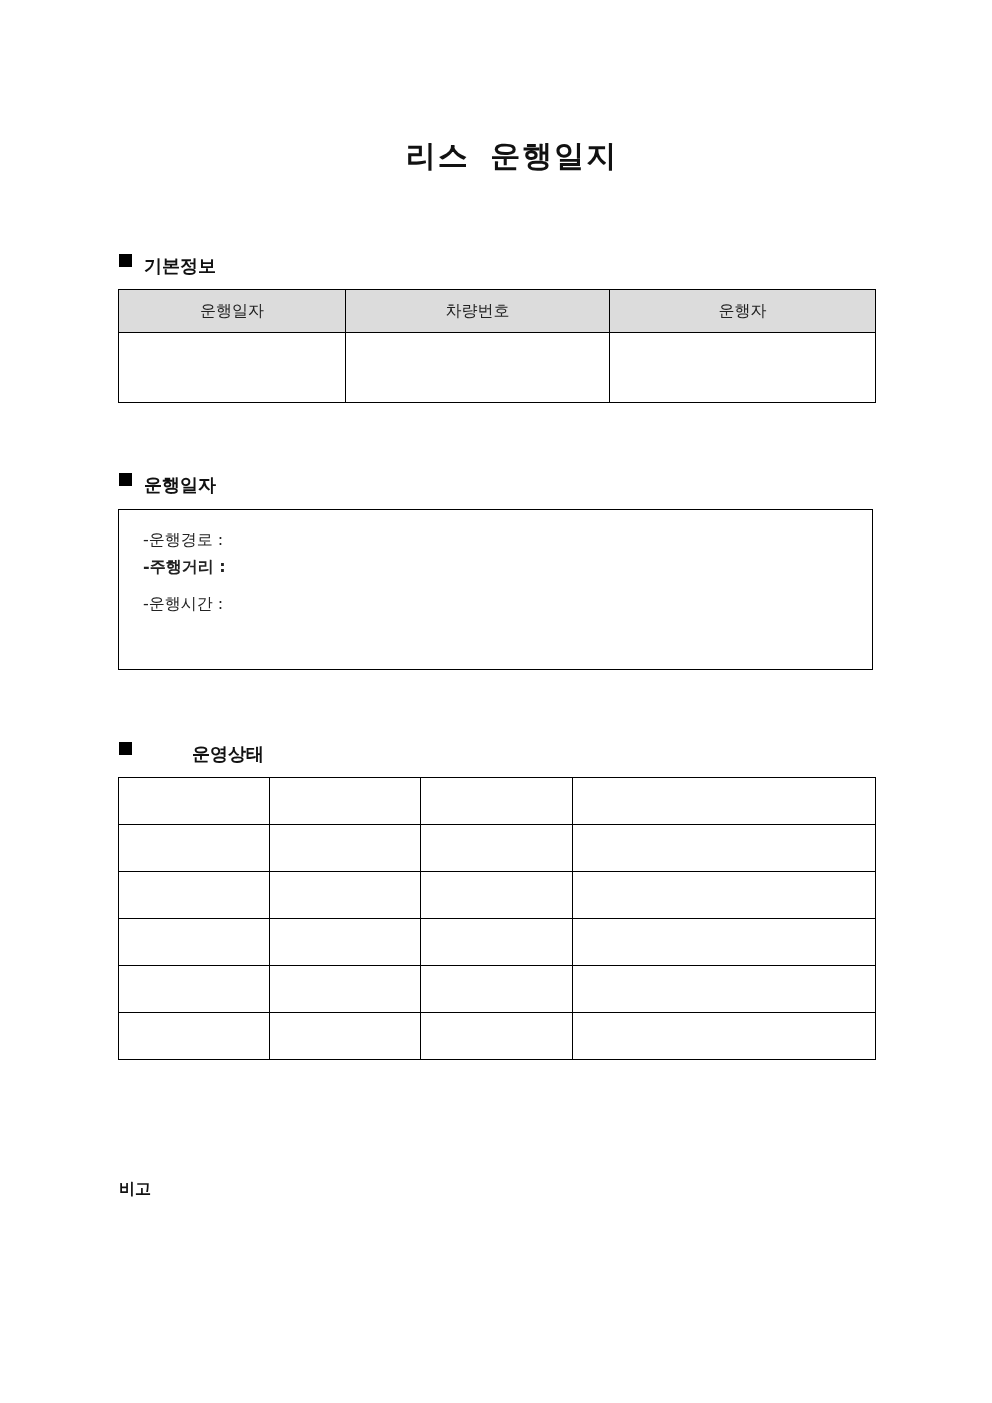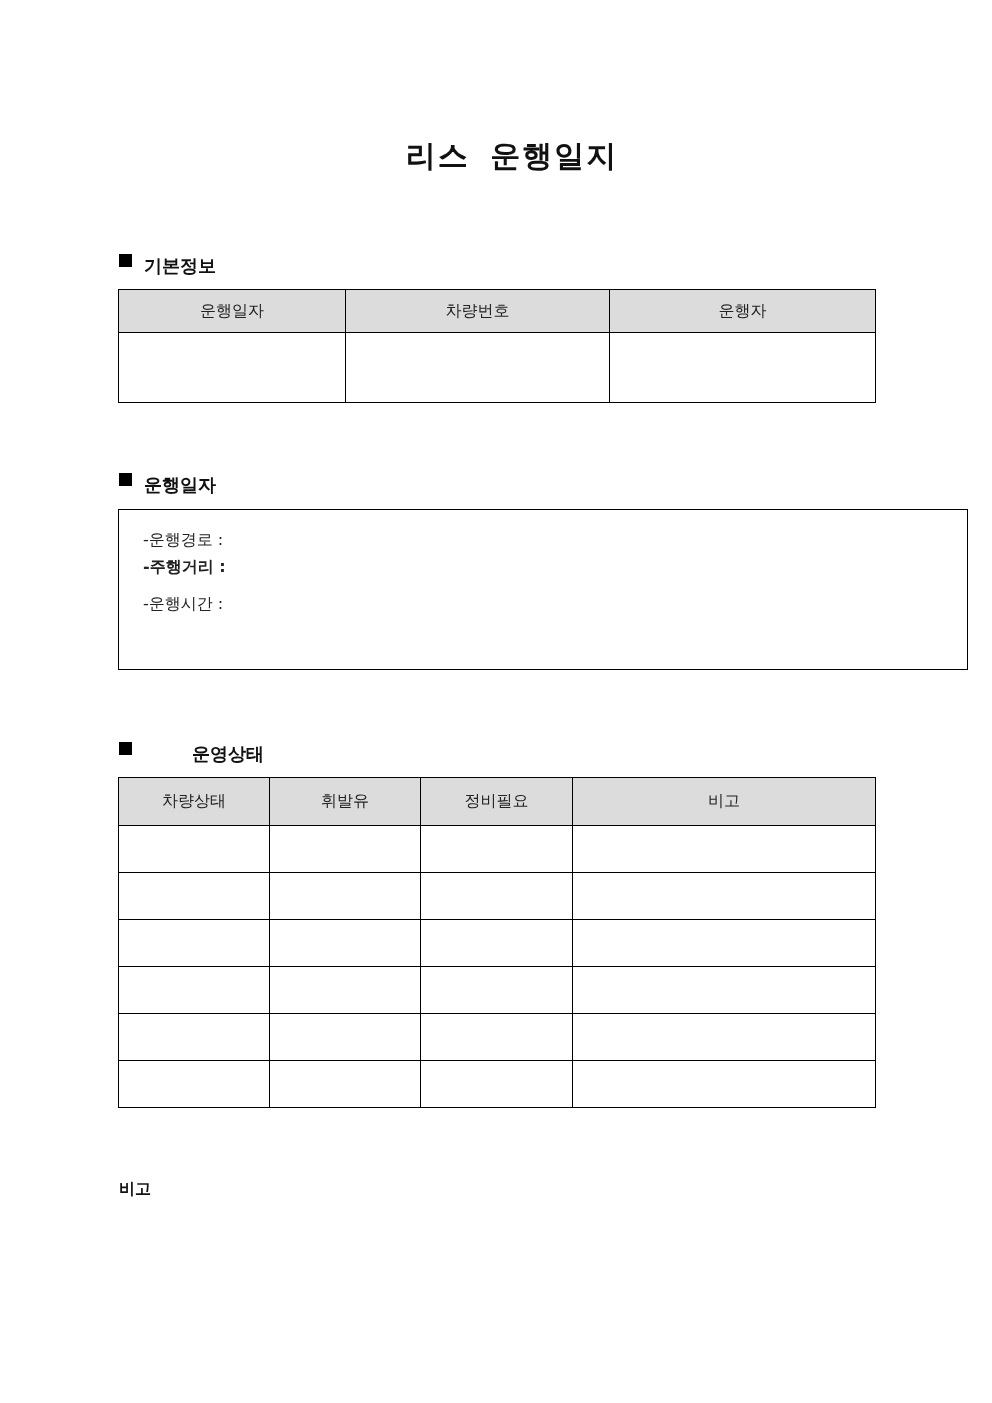--- a/index.html
+++ b/index.html
@@ -3,21 +3,21 @@
 <meta charset="utf-8">
 <style>
   html, body { margin: 0; padding: 0; background: #ffffff; }
   body { width: 992px; height: 1403px; position: relative; font-family: "DejaVu Sans", "Liberation Sans", sans-serif; color: #111; }
   .title { position: absolute; left: 0; width: 992px; top: 136px; text-align: center; font-size: 30px; font-weight: bold; letter-spacing: 2px; word-spacing: 8px; padding-left: 16px; }
   .section-heading { position: absolute; left: 119px; font-size: 18px; font-weight: bold; display: flex; }
   .section-heading .sq { display: inline-block; width: 13px; height: 13px; background: #000; margin-right: 12px; }
   table { position: absolute; border-collapse: collapse; table-layout: fixed; }
   td, th { border: 1.5px solid #000; padding: 0; font-weight: normal; font-size: 16px; text-align: center; }
   th { background: #dcdcdc; color: #222; }
-  .box { position: absolute; left: 118px; top: 509px; width: 850px; height: 161px; border: 1.5px solid #000; box-sizing: border-box; }
+  .box { position: absolute; left: 118px; top: 509px; width: 755px; height: 161px; border: 1.5px solid #000; box-sizing: border-box; }
   .box .line { position: absolute; left: 24px; font-size: 16px; color: #222; }
   .note { position: absolute; left: 119px; top: 1179px; font-size: 16px; font-weight: bold; }
 </style>
 </head>
 <body>
 
 <div class="title">리스 운행일지</div>
 
 <div class="section-heading" style="top:254px;">
   <span class="sq"></span>
@@ -61,26 +61,20 @@
 </div>
 
 <table style="left:118px; top:777px; width:757px;">
   <colgroup>
       <col style="width:151px">
       <col style="width:151px">
       <col style="width:152px">
       <col style="width:303px">
     </colgroup>
   <tbody>
-      <tr style="height:48px;">
-    <th>차량상태</th>
-    <th>휘발유</th>
-    <th>정비필요</th>
-    <th>비고</th>
-  </tr>
   <tr style="height:47px;">
     <td></td>
     <td></td>
     <td></td>
     <td></td>
   </tr>
   <tr style="height:47px;">
     <td></td>
     <td></td>
     <td></td>

